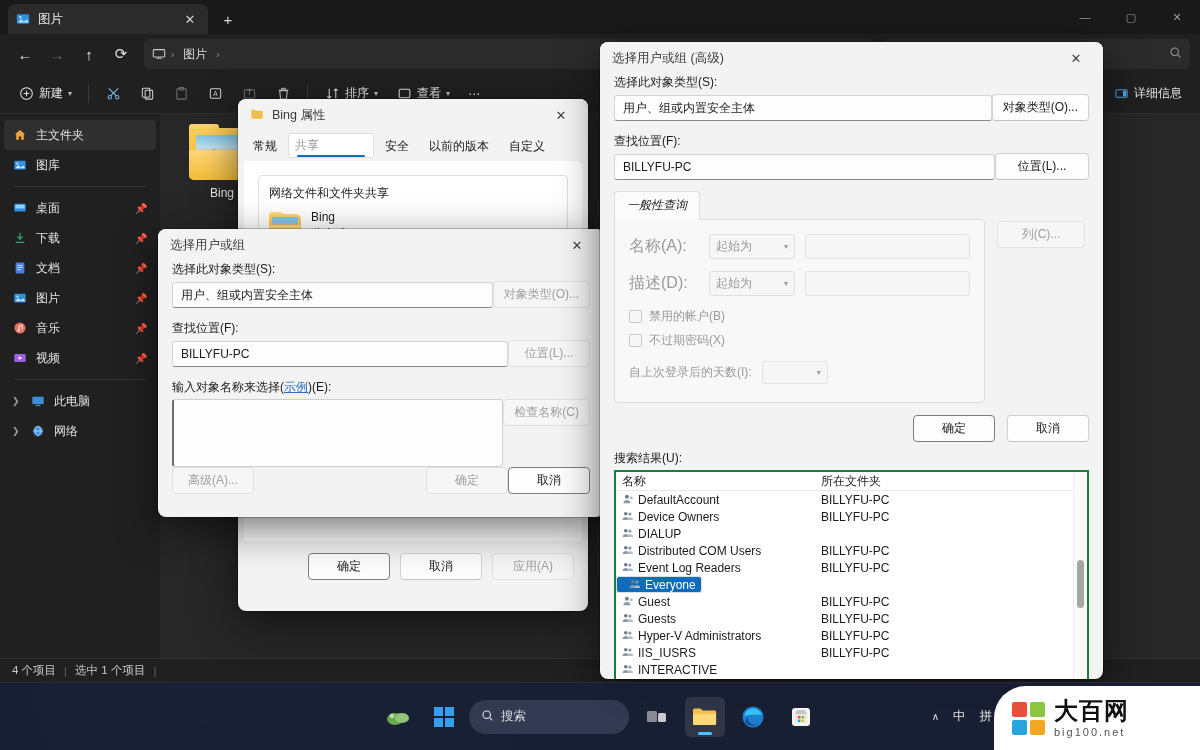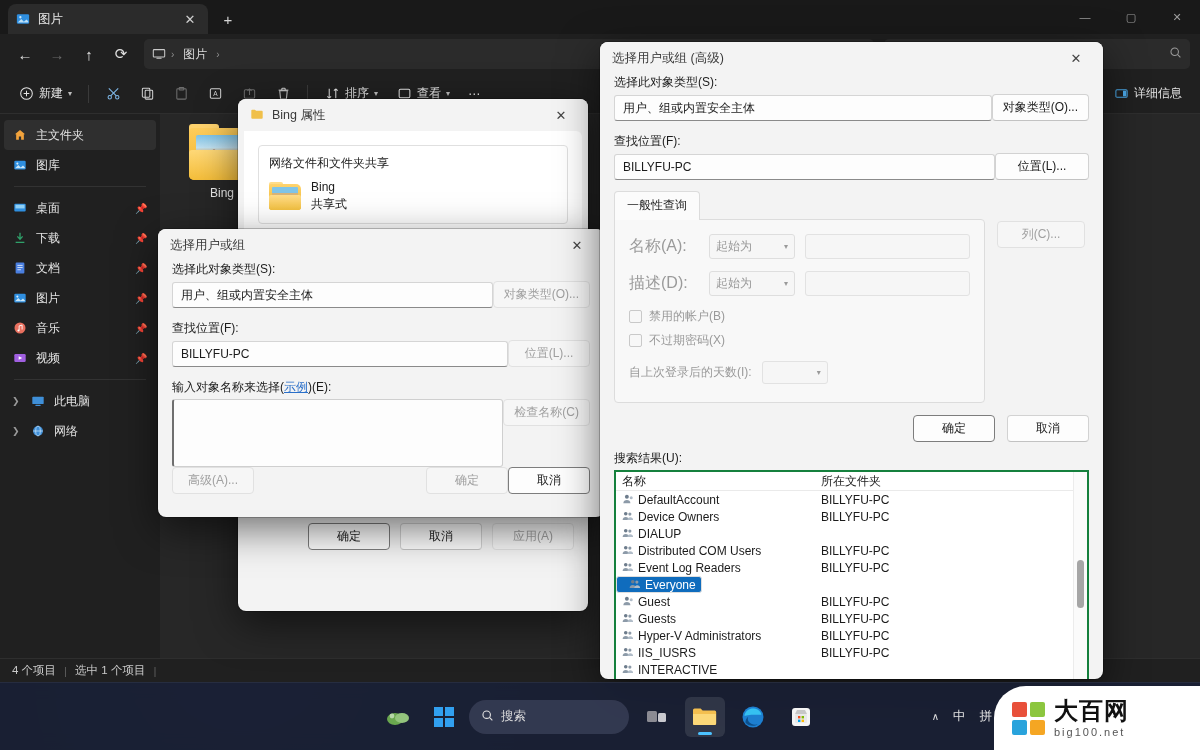--- a/index.html
+++ b/index.html
@@ -220,21 +220,21 @@
     border-left: 2px solid #6f6f6f; border-radius: 3px;
   }
   .link { color: #2a6fc9; text-decoration: underline; }
 
   
   #adv { left: 600px; top: 42px; width: 503px; height: 637px; }
   .querytabwrap { margin-top: 10px; }
   .querytab {
     display: inline-block; padding: 5px 12px 6px 12px; font-size: 12px;
     background: #fbfbfb; border: 1px solid #dcdcdc; border-bottom: none;
-    border-radius: 4px 4px 0 0; position: relative; top: 1px;
+    border-radius: 4px 4px 0 0; position: relative; top: 1px; font-style: italic;
   }
   .querypanel {
     border: 1px solid #dcdcdc; border-radius: 0 4px 4px 4px;
     padding: 14px 14px 18px 14px; background: #f8f8f8;
   }
   .qrow { display: flex; align-items: center; gap: 10px; margin-bottom: 12px; }
   .qlabel { width: 70px; font-size: 16px; color: #9a9a9a; }
   .sel {
     width: 86px; height: 25px; background: #f6f6f6; border: 1px solid #dedede;
     border-radius: 3px; display: flex; align-items: center; justify-content: space-between;
@@ -621,20 +621,27 @@
     <div class="dlgtitle">
       <span>
         <svg width="14" height="14" viewBox="0 0 16 16">
             <path d="M1.5 4a1 1 0 0 1 1-1h3.2l1.2 1.3h6.6a1 1 0 0 1 1 1v7a1 1 0 0 1-1 1h-11a1 1 0 0 1-1-1z" fill="#f0c04a"></path>
           </svg>
       </span>
       <span class="tt">Bing 属性</span>
       <span class="dlgclose">✕</span>
     </div>
 
+    <div class="tabs">
+      <div class="ptab">常规</div>
+      <div class="ptab sel">共享</div>
+      <div class="ptab">安全</div>
+      <div class="ptab">以前的版本</div>
+      <div class="ptab">自定义</div>
+    </div>
 
     <div class="propsurface">
       <div class="group">
         <div class="grouptitle">网络文件和文件夹共享</div>
         <div class="shareitem">
           <div class="minifolder">
             <div class="mt"></div>
               <div class="mb"></div>
               <div class="mi"></div>
               <div class="mf"></div>

